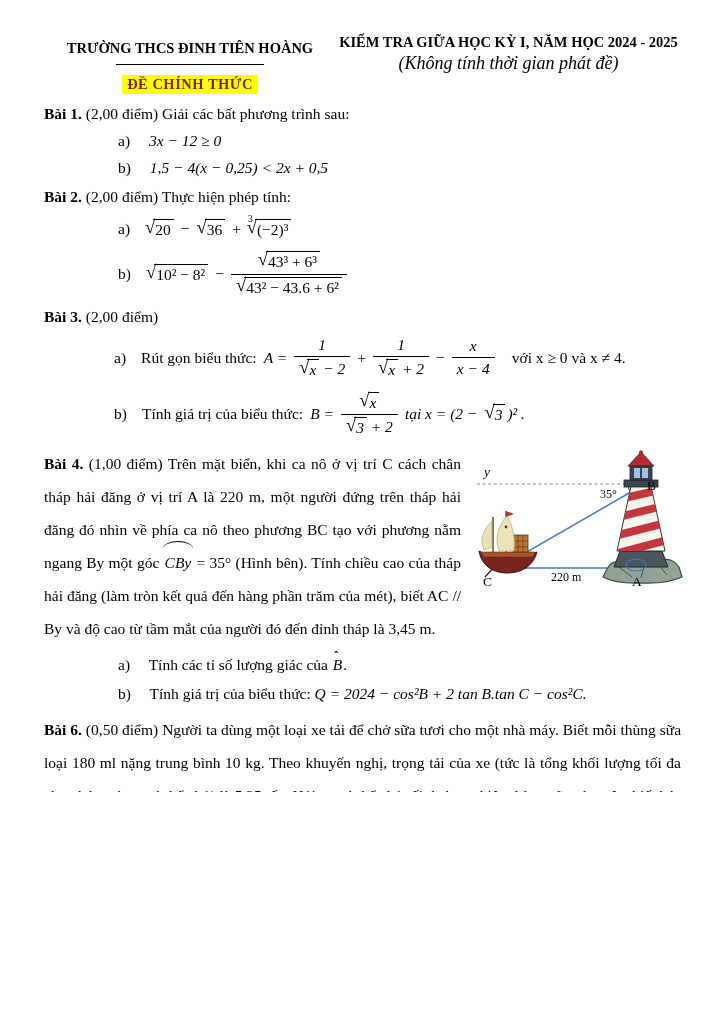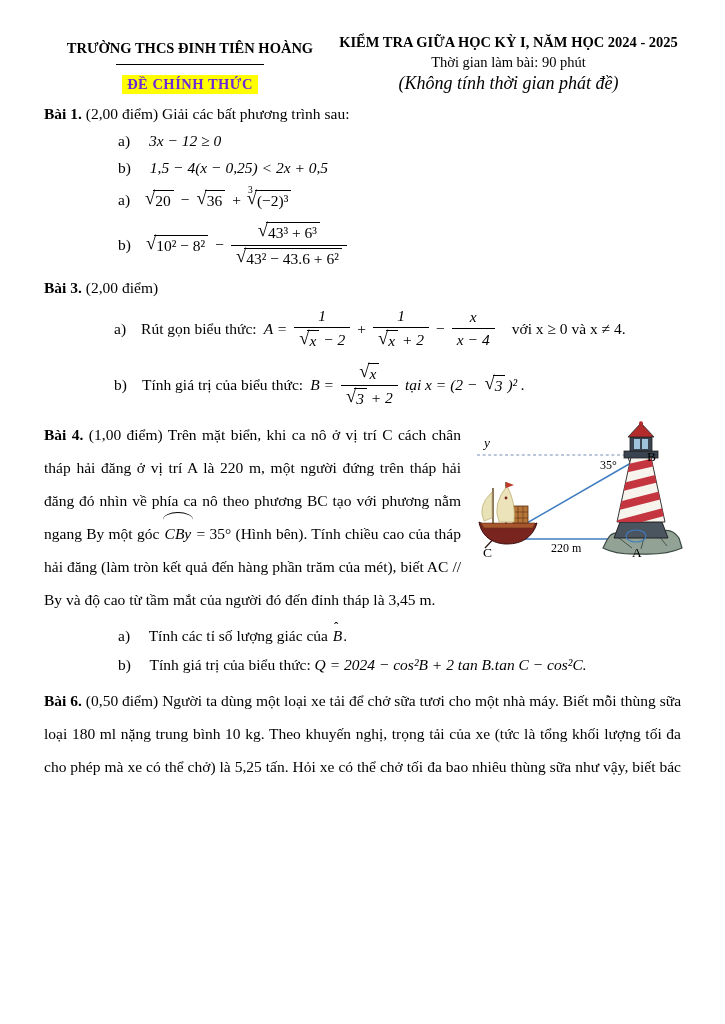--- a/index.html
+++ b/index.html
@@ -9,21 +9,21 @@
     padding:34px 44px 0 44px;
     font-family:"Liberation Serif","DejaVu Serif",serif;
     color:#000; font-size:15.5px; overflow:hidden;
   }
 
   
   .header { display:flex; align-items:flex-start; }
   .h-left { width:292px; text-align:center; padding-top:6px; }
   .school { font-weight:bold; font-size:14.5px; white-space:nowrap; }
   .rule { width:148px; height:0; border-bottom:1.4px solid #000; margin:7px auto 10px auto; }
-  .badge { display:inline-block; background:#ffff00; color:#6d28d9; font-weight:bold;
+  .badge { display:inline-block; background:#ffff00; color:#7f1d1d; font-weight:bold;
            font-size:14.5px; padding:1px 5px; letter-spacing:0.5px; }
   .h-right { flex:1; text-align:center; }
   .title { font-weight:bold; font-size:14.5px; white-space:nowrap; }
   .subject { font-weight:bold; font-size:14.5px; margin-top:3px; }
   .duration { font-size:14.5px; margin-top:3px; }
   .hnote { font-style:italic; font-size:18px; margin-top:2px; }
 
   
   .phead { margin-top:11px; }
   .plabel { font-weight:bold; }
@@ -76,39 +76,43 @@
 <div class="page">
 
   <div class="header">
     <div class="h-left">
       <div class="school">TRƯỜNG THCS ĐINH TIÊN HOÀNG</div>
       <div class="rule"></div>
       <div class="badge">ĐỀ CHÍNH THỨC</div>
     </div>
     <div class="h-right">
       <div class="title">KIỂM TRA GIỮA HỌC KỲ I, NĂM HỌC 2024 - 2025</div>
-      <div class="duration">Thời gian làm bài: 90 phút</div>
       <div class="hnote">(Không tính thời gian phát đề)</div>
     </div>
   </div>
 
   <div class="phead">
     <span class="plabel">Bài 1.</span>
     <span>(2,00 điểm)</span>
     <span>Giải các bất phương trình sau:</span>
   </div>
   <div class="item">
     <span class="ilabel">a)</span>
     <span class="math">3x − 12 ≥ 0</span>
   </div>
   <div class="item">
     <span class="ilabel">b)</span>
     <span class="math">1,5 − 4(x − 0,25) &lt; 2x + 0,5</span>
   </div>
 
+  <div class="phead">
+    <span class="plabel">Bài 2.</span>
+    <span>(2,00 điểm)</span>
+    <span>Thực hiện phép tính:</span>
+  </div>
   <div class="item mrow" style="margin-top:13px;">
     <span class="ilabel">a)</span>
     <span class="sqrt">
         <span class="sym">√</span>
         <span class="arg">20</span>
       </span>
     <span>−</span>
     <span class="sqrt">
         <span class="sym">√</span>
         <span class="arg">36</span>

